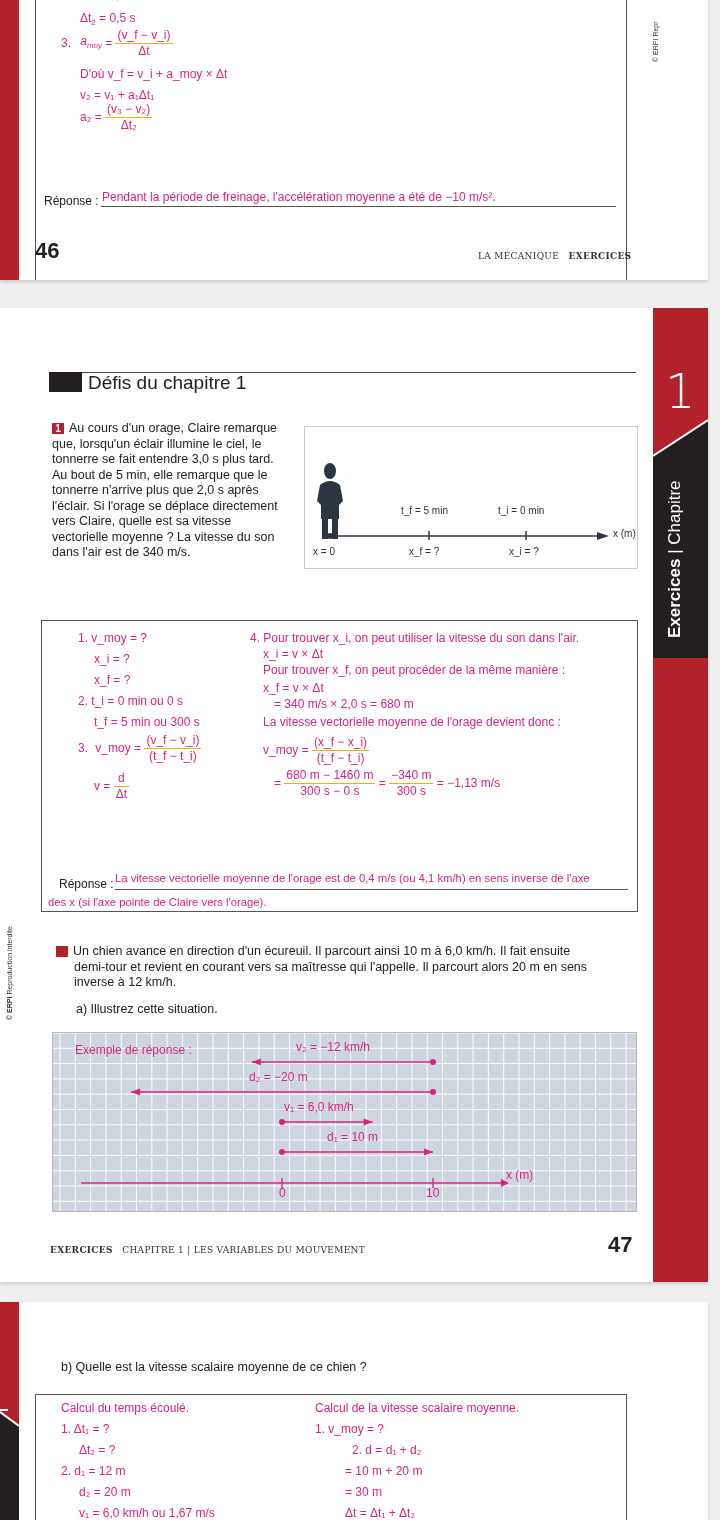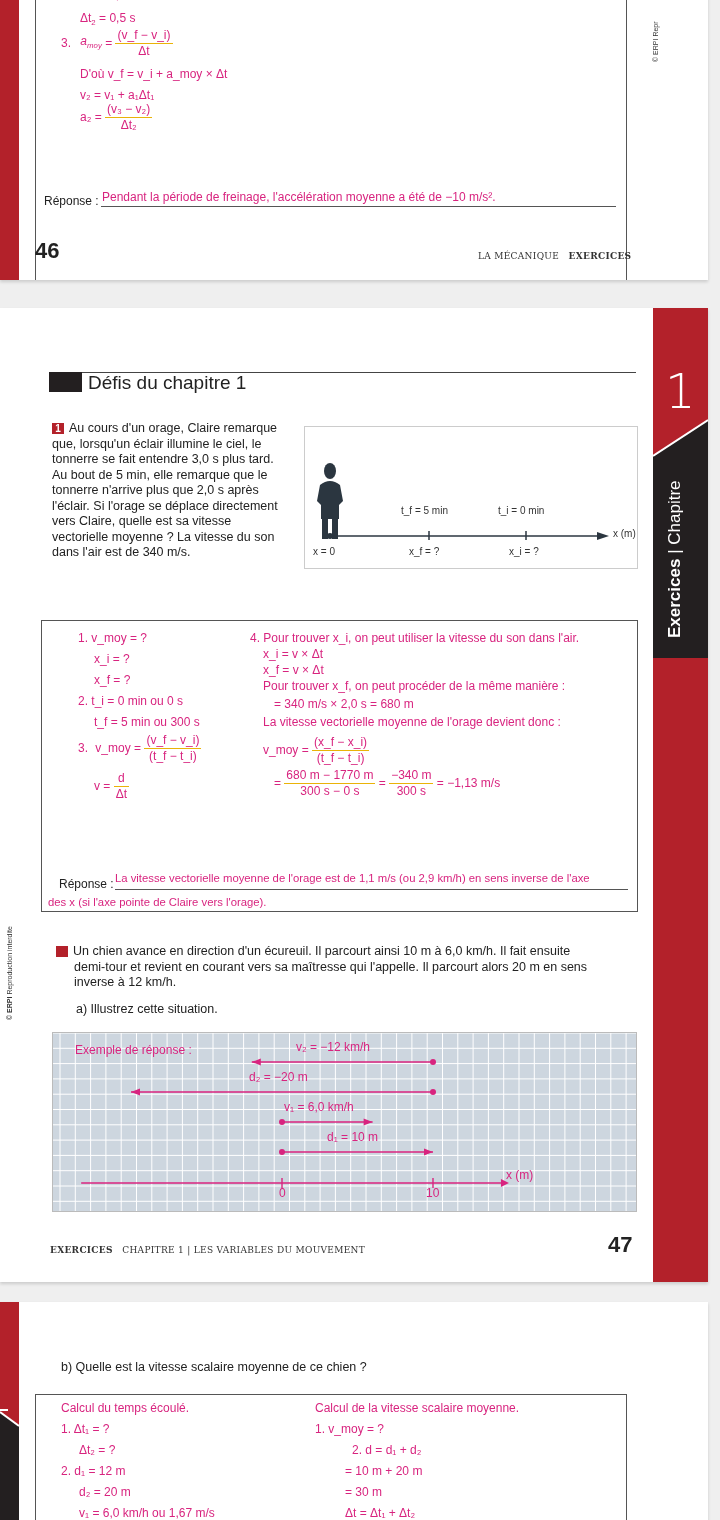--- a/index.html
+++ b/index.html
@@ -126,40 +126,40 @@
     </div>
     <div style="margin-top:7px; padding-left:16px;">
       <span style="vertical-align:middle;">v =</span>
       <span class="frac"><span class="num">d</span><span class="den">Δt</span></span>
     </div>
   </div>
 
   <div class="abs mag math" style="left:250px; top:323px; width:390px;">
     <div style="height:16px;">4.  Pour trouver x_i, on peut utiliser la vitesse du son dans l'air.</div>
     <div style="height:16px; padding-left:13px;">x_i = v × Δt</div>
+    <div style="height:18px; padding-left:13px;">Pour trouver x_f, on peut procéder de la même manière :</div>
     <div style="height:16px; padding-left:13px;">x_f = v × Δt</div>
-    <div style="height:18px; padding-left:13px;">Pour trouver x_f, on peut procéder de la même manière :</div>
     <div style="height:18px; padding-left:24px;">= 340 m/s × 2,0 s = 680 m</div>
     <div style="height:16px; padding-left:13px;">La vitesse vectorielle moyenne de l'orage devient donc :</div>
     <div style="padding-left:13px; margin-top:4px;">
       <span style="vertical-align:middle;">v_moy =</span>
       <span class="frac"><span class="num">(x_f − x_i)</span><span class="den">(t_f − t_i)</span></span>
     </div>
     <div style="padding-left:24px; margin-top:2px;">
       <span style="vertical-align:middle;">=</span>
-      <span class="frac"><span class="num">680 m − 1770 m</span><span class="den">300 s − 0 s</span></span>
+      <span class="frac"><span class="num">680 m − 1460 m</span><span class="den">300 s − 0 s</span></span>
       <span style="vertical-align:middle;">=</span>
       <span class="frac"><span class="num">−340 m</span><span class="den">300 s</span></span>
       <span style="vertical-align:middle;">= −1,13 m/s</span>
     </div>
   </div>
 
   <div class="abs" style="left:59px; top:569px; font-size:12px; color:#222;">Réponse :</div>
   <div class="ans-line" style="left:115px; top:581px; width:513px;"></div>
-  <div class="abs mag" style="left:115px; top:564px; font-size:11.3px; white-space:nowrap;">La vitesse vectorielle moyenne de l'orage est de 1,1 m/s (ou 2,9 km/h) en sens inverse de l'axe</div>
+  <div class="abs mag" style="left:115px; top:564px; font-size:11.3px; white-space:nowrap;">La vitesse vectorielle moyenne de l'orage est de 0,4 m/s (ou 4,1 km/h) en sens inverse de l'axe</div>
   <div class="ans-line" style="left:47px; top:603px; width:581px;"></div>
   <div class="abs mag" style="left:48px; top:588px; font-size:11.3px;">des x (si l'axe pointe de Claire vers l'orage).</div>
 
   <div class="abs qtext" style="left:56px; top:636px; width:525px; padding-left:18px; text-indent:-18px;">
     <span class="tag-num">2</span><span>Un chien avance en direction d'un écureuil. Il parcourt ainsi 10 m à 6,0 km/h. Il fait ensuite demi-tour et revient en courant vers sa maîtresse qui l'appelle. Il parcourt alors 20 m en sens inverse à 12 km/h.</span>
   </div>
   <div class="abs qtext" style="left:76px; top:694px;">a)  Illustrez cette situation.</div>
 
   <div class="abs" style="left:52px; top:724px; width:583px; height:178px; background:#cdd6df; border:1px solid #bbb;">
     <svg id="gridsvg" width="583" height="178" style="position:absolute; left:0; top:0;">

